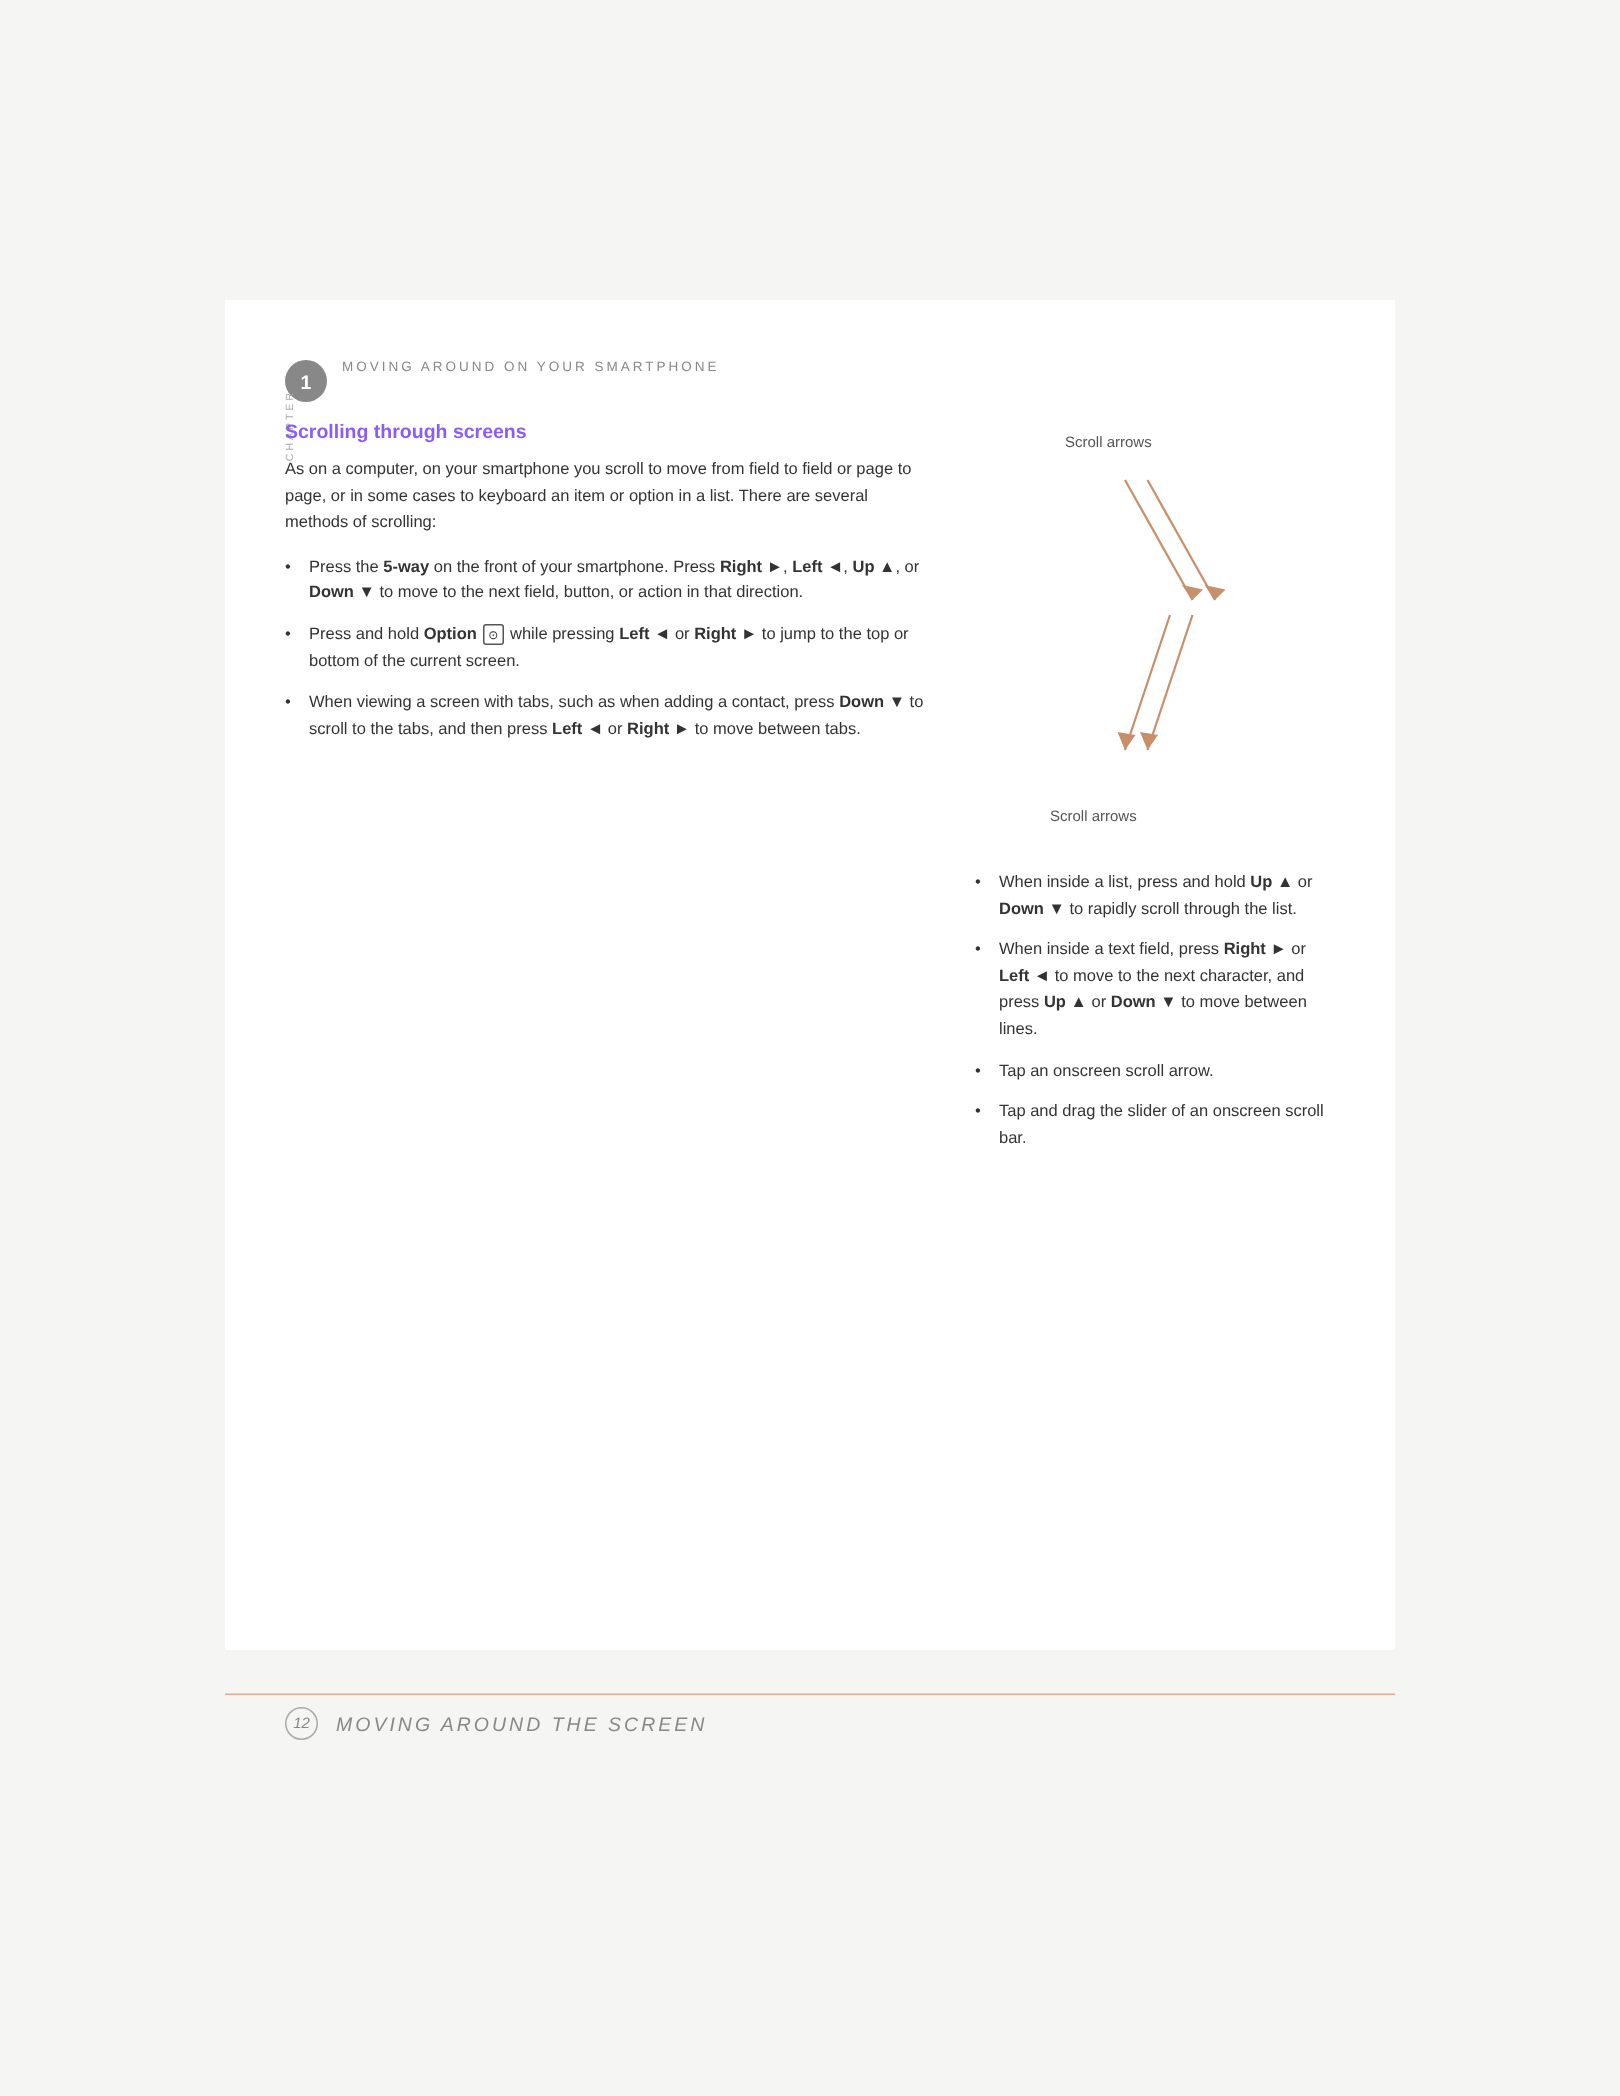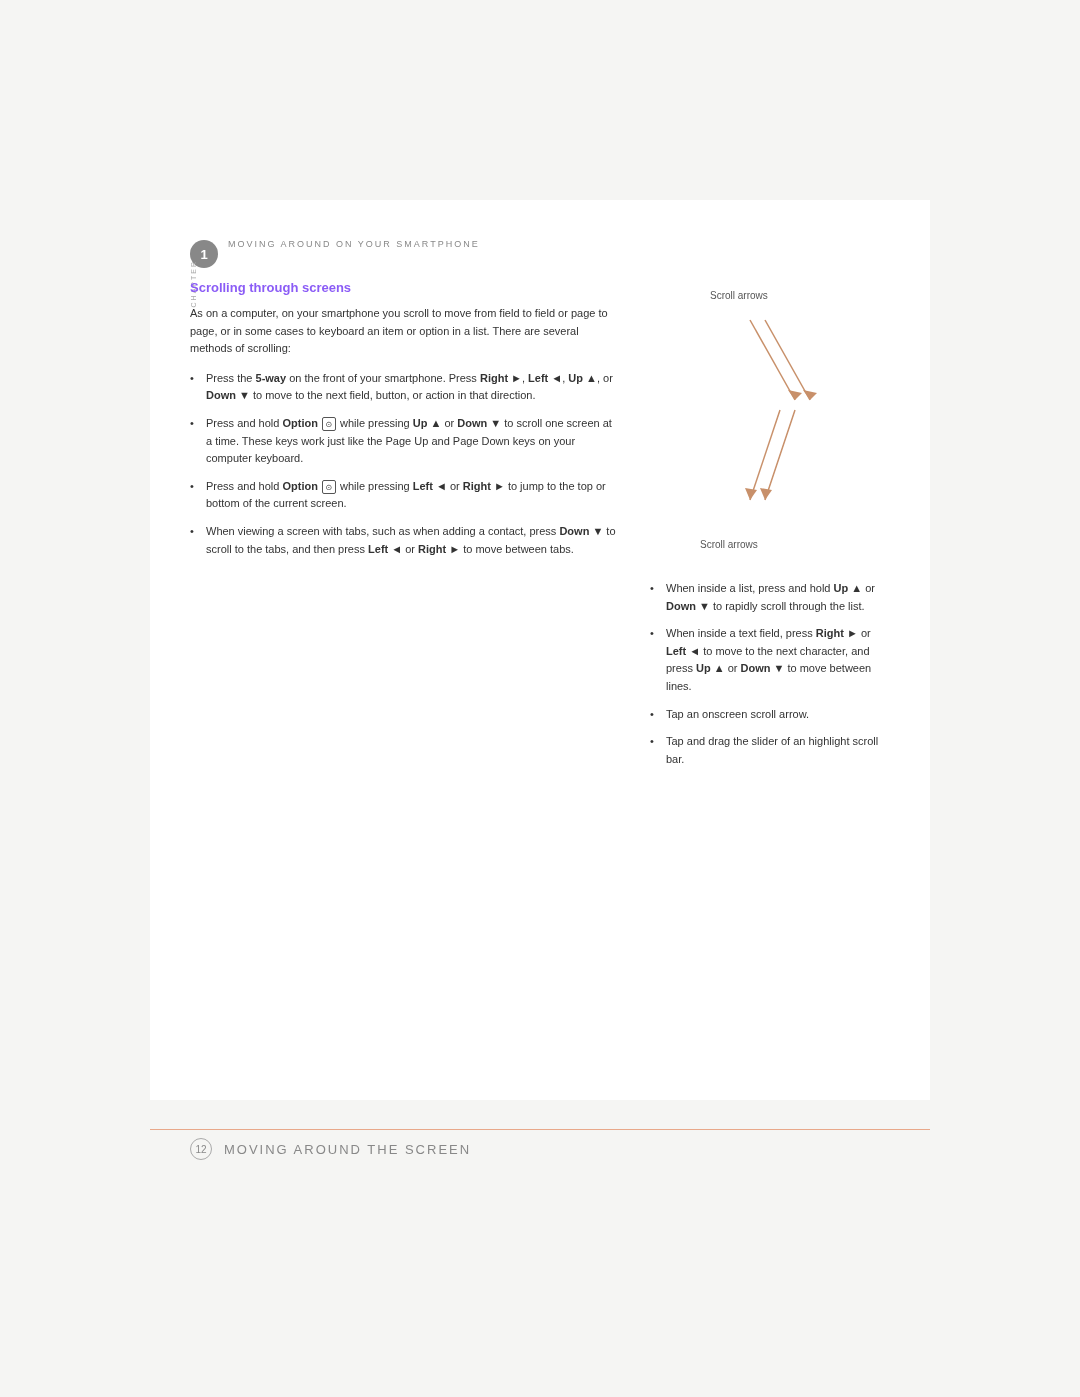--- a/index.html
+++ b/index.html
@@ -148,20 +148,21 @@
       position: absolute;
       bottom: -60px;
       left: 0;
       right: 0;
       border-top: 1px solid #e8a88a;
       padding-top: 8px;
       display: flex;
       align-items: center;
       gap: 12px;
       padding-left: 40px;
+      font-style: italic;
     }
     .footer-page-num {
       width: 22px;
       height: 22px;
       border-radius: 50%;
       background: transparent;
       border: 1px solid #aaa;
       display: flex;
       align-items: center;
       justify-content: center;
@@ -212,23 +213,20 @@
 
     <div class="left-col">
       <div class="section-title">Scrolling through screens</div>
       <p class="body-text">As on a computer, on your smartphone you scroll to move from field to field or page to page, or in some cases to keyboard an item or option in a list. There are several methods of scrolling:</p>
       <ul class="bullet-list">
         <li>
           Press the <strong>5-way</strong> on the front of your smartphone. Press <strong>Right</strong> ►, <strong>Left</strong> ◄,
           <strong>Up</strong> ▲, or <strong>Down</strong> ▼ to move to the next field, button, or action in that direction.
         </li>
         <li>
-          Press and hold <strong>Option</strong> <span class="option-icon">⊙</span> while pressing <strong>Up</strong> ▲ or <strong>Down</strong> ▼ to scroll one screen at a time. These keys work just like the Page Up and Page Down keys on your computer keyboard.
-        </li>
-        <li>
           Press and hold <strong>Option</strong> <span class="option-icon">⊙</span> while pressing <strong>Left</strong> ◄ or <strong>Right</strong> ► to jump to the top or bottom of the current screen.
         </li>
         <li>
           When viewing a screen with tabs, such as when adding a contact, press <strong>Down</strong> ▼ to scroll to the tabs, and then press <strong>Left</strong> ◄ or <strong>Right</strong> ► to move between tabs.
         </li>
       </ul>
     </div>
 
     <div class="right-col">
 
@@ -257,21 +255,21 @@
         <li>
           When inside a list, press and hold <strong>Up</strong> ▲ or <strong>Down</strong> ▼ to rapidly scroll through the list.
         </li>
         <li>
           When inside a text field, press <strong>Right</strong> ► or <strong>Left</strong> ◄ to move to the next character, and press <strong>Up</strong> ▲ or <strong>Down</strong> ▼ to move between lines.
         </li>
         <li>
           Tap an onscreen scroll arrow.
         </li>
         <li>
-          Tap and drag the slider of an highlight scroll bar.
+          Tap and drag the slider of an onscreen scroll bar.
         </li>
       </ul>
     </div>
   </div>
 
   <div class="footer-bar">
     <div class="footer-page-num">12</div>
     <span class="footer-text">MOVING AROUND THE SCREEN</span>
   </div>
 </div>

